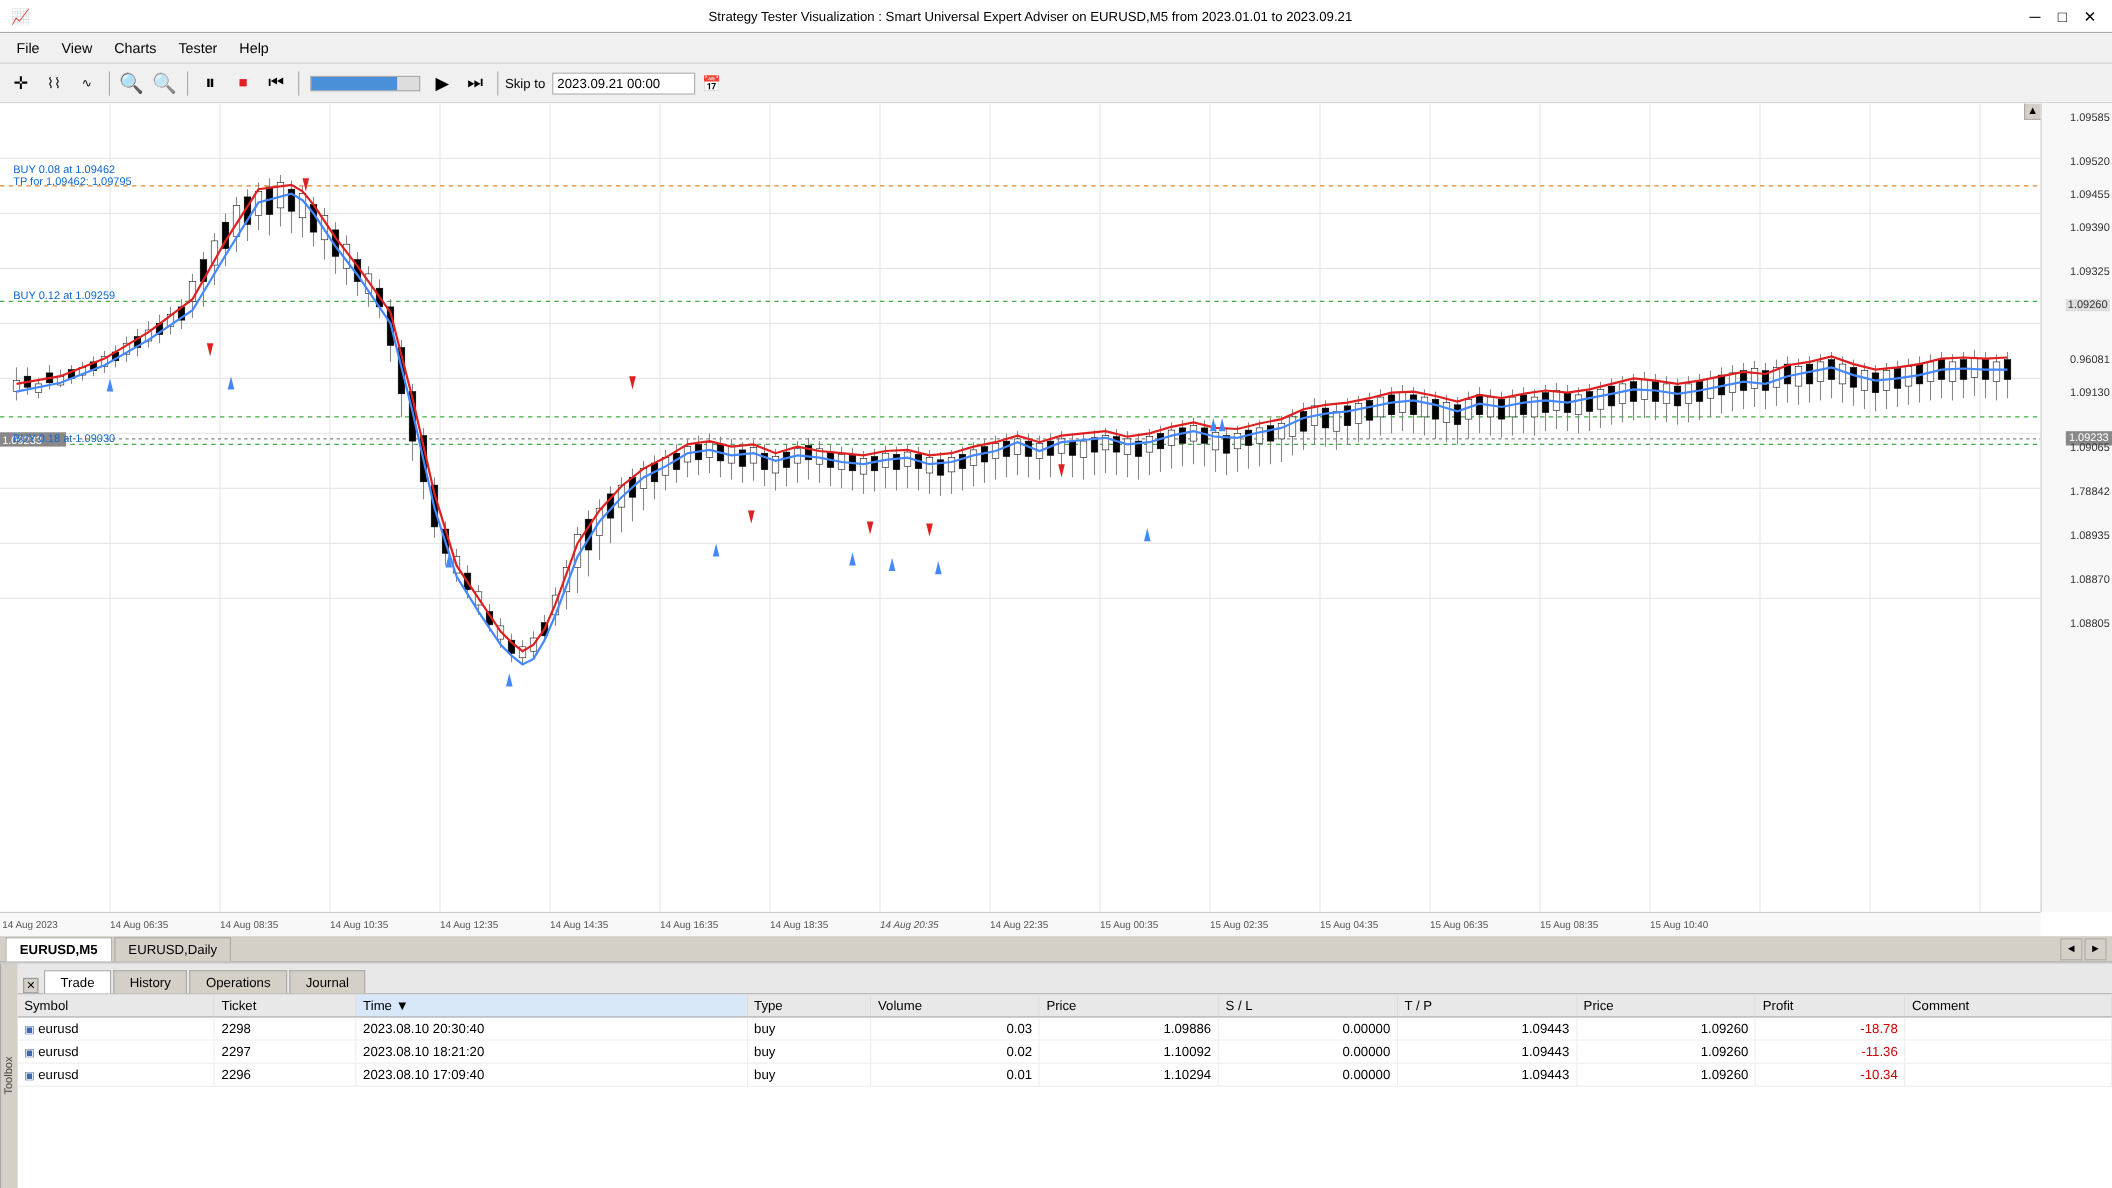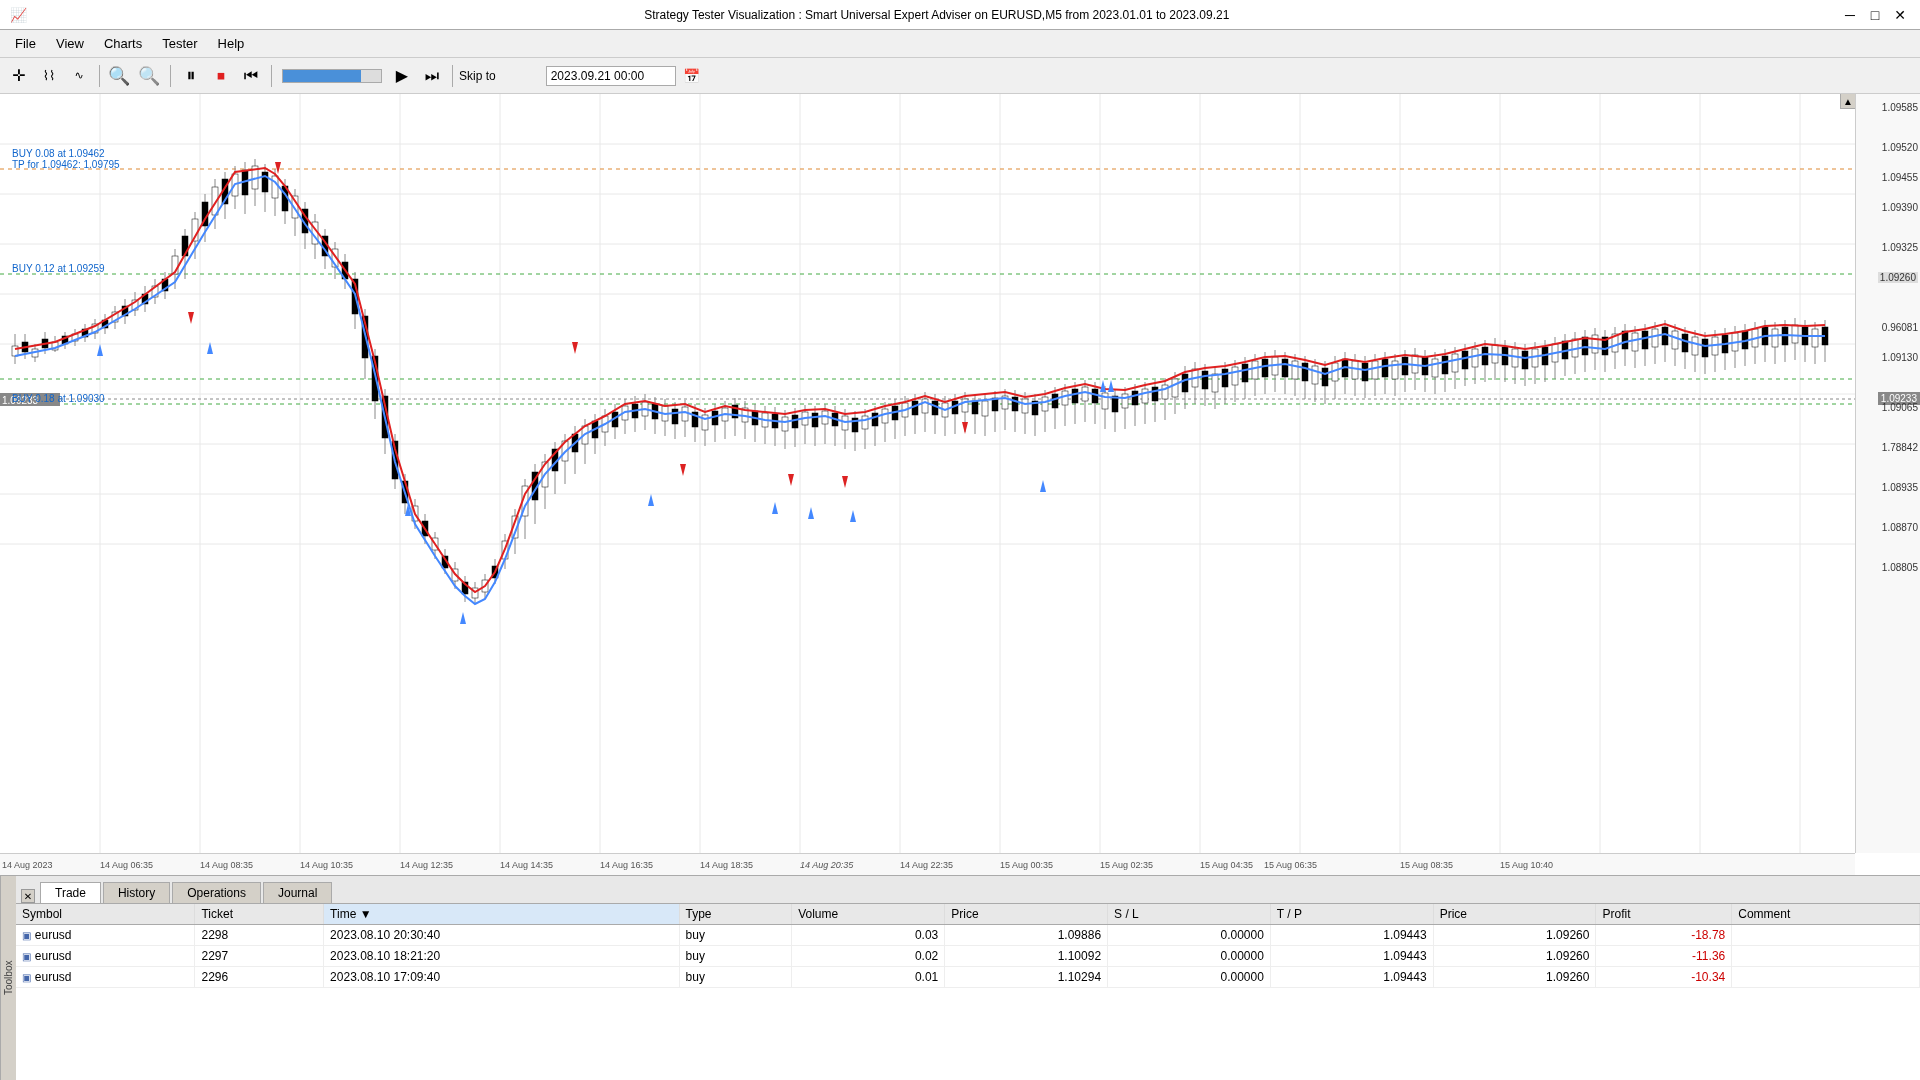--- a/index.html
+++ b/index.html
@@ -13,21 +13,21 @@
 
     
     #menu-bar { background: #f0f0f0; height: 28px; display: flex; align-items: center; padding: 0 5px; border-bottom: 1px solid #ccc; }
     #menu-bar .menu-item { padding: 4px 10px; cursor: pointer; font-size: 13px; }
 
     
     #toolbar { background: #f0f0f0; height: 36px; display: flex; align-items: center; padding: 0 5px; border-bottom: 1px solid #ccc; gap: 2px; }
     .tb-btn { width: 28px; height: 28px; display: flex; align-items: center; justify-content: center; cursor: pointer; border: 1px solid transparent; background: none; font-size: 16px; }
     .tb-sep { width: 1px; height: 22px; background: #aaa; margin: 0 4px; }
     #skip-to-label { font-size: 12px; margin-right: 4px; }
-    #datetime-input { border: 1px solid #aaa; background: #fff; padding: 2px 4px; font-size: 12px; width: 130px; margin-left: 44px; }
+    #datetime-input { border: 1px solid #aaa; background: #fff; padding: 2px 4px; font-size: 12px; width: 130px; }
     .tb-progress-bar { width: 100px; height: 14px; background: #ddd; border: 1px solid #aaa; margin: 0 4px; position: relative; }
     .tb-progress-fill { width: 80%; height: 100%; background: #4a90d9; }
 
     
     #main-layout { display: flex; flex-direction: column; height: calc(1080px - 30px - 28px - 36px); }
 
     
     #chart-area { flex: 1; position: relative; background: #1a1a2e; overflow: hidden; min-height: 0; }
 
     
@@ -624,29 +624,39 @@
       <span style="position:absolute; left:300px;">14 Aug 10:35</span>
       <span style="position:absolute; left:400px;">14 Aug 12:35</span>
       <span style="position:absolute; left:500px;">14 Aug 14:35</span>
       <span style="position:absolute; left:600px;">14 Aug 16:35</span>
       <span style="position:absolute; left:700px;">14 Aug 18:35</span>
       <span style="position:absolute; left:800px;font-style:italic;">14 Aug 20:35</span>
       <span style="position:absolute; left:900px;">14 Aug 22:35</span>
       <span style="position:absolute; left:1000px;">15 Aug 00:35</span>
       <span style="position:absolute; left:1100px;">15 Aug 02:35</span>
       <span style="position:absolute; left:1200px;">15 Aug 04:35</span>
-      <span style="position:absolute; left:1264px;">15 Aug 06:35</span>
+      <span style="position:absolute; left:1300px;">15 Aug 06:35</span>
       <span style="position:absolute; left:1400px;">15 Aug 08:35</span>
       <span style="position:absolute; left:1500px;">15 Aug 10:40</span>
     </div>
 
     <div style="position:absolute; top:0; right:65px; width:15px; height:15px; background:#d4d0c8; border-bottom:1px solid #aaa; border-left:1px solid #aaa; display:flex; align-items:center; justify-content:center; font-size:10px; cursor:pointer;">▲</div>
 
   </div>
 
+  <div id="chart-tabs">
+    <div id="chart-tabs-left">
+      <div class="chart-tab active">EURUSD,M5</div>
+      <div class="chart-tab">EURUSD,Daily</div>
+    </div>
+    <div id="chart-tabs-right">
+      <div class="chart-nav-btn">◄</div>
+      <div class="chart-nav-btn">►</div>
+    </div>
+  </div>
 
   <div id="bottom-panel" style="display:flex; flex-direction:row; height:205px; background:#fff; border-top:1px solid #aaa; flex-shrink:0;">
 
     <div id="toolbox-side" style="width:16px; background:#d4d0c8; border-right:1px solid #aaa; display:flex; align-items:center; justify-content:center; writing-mode:vertical-rl; transform:rotate(180deg); font-size:10px; color:#444; cursor:pointer; padding:4px 0;">Toolbox</div>
 
     <div style="flex:1; display:flex; flex-direction:column;">
 
       <div style="display:flex; align-items:flex-end; background:#e8e8e8; border-bottom:1px solid #aaa; height:28px; padding: 0 5px;">
         <div style="width:14px; height:14px; display:flex; align-items:center; justify-content:center; cursor:pointer; font-size:10px; border:1px solid #999; background:#d4d0c8; margin-right:5px; margin-top:7px;">✕</div>
         <div class="bottom-tab active">Trade</div>

